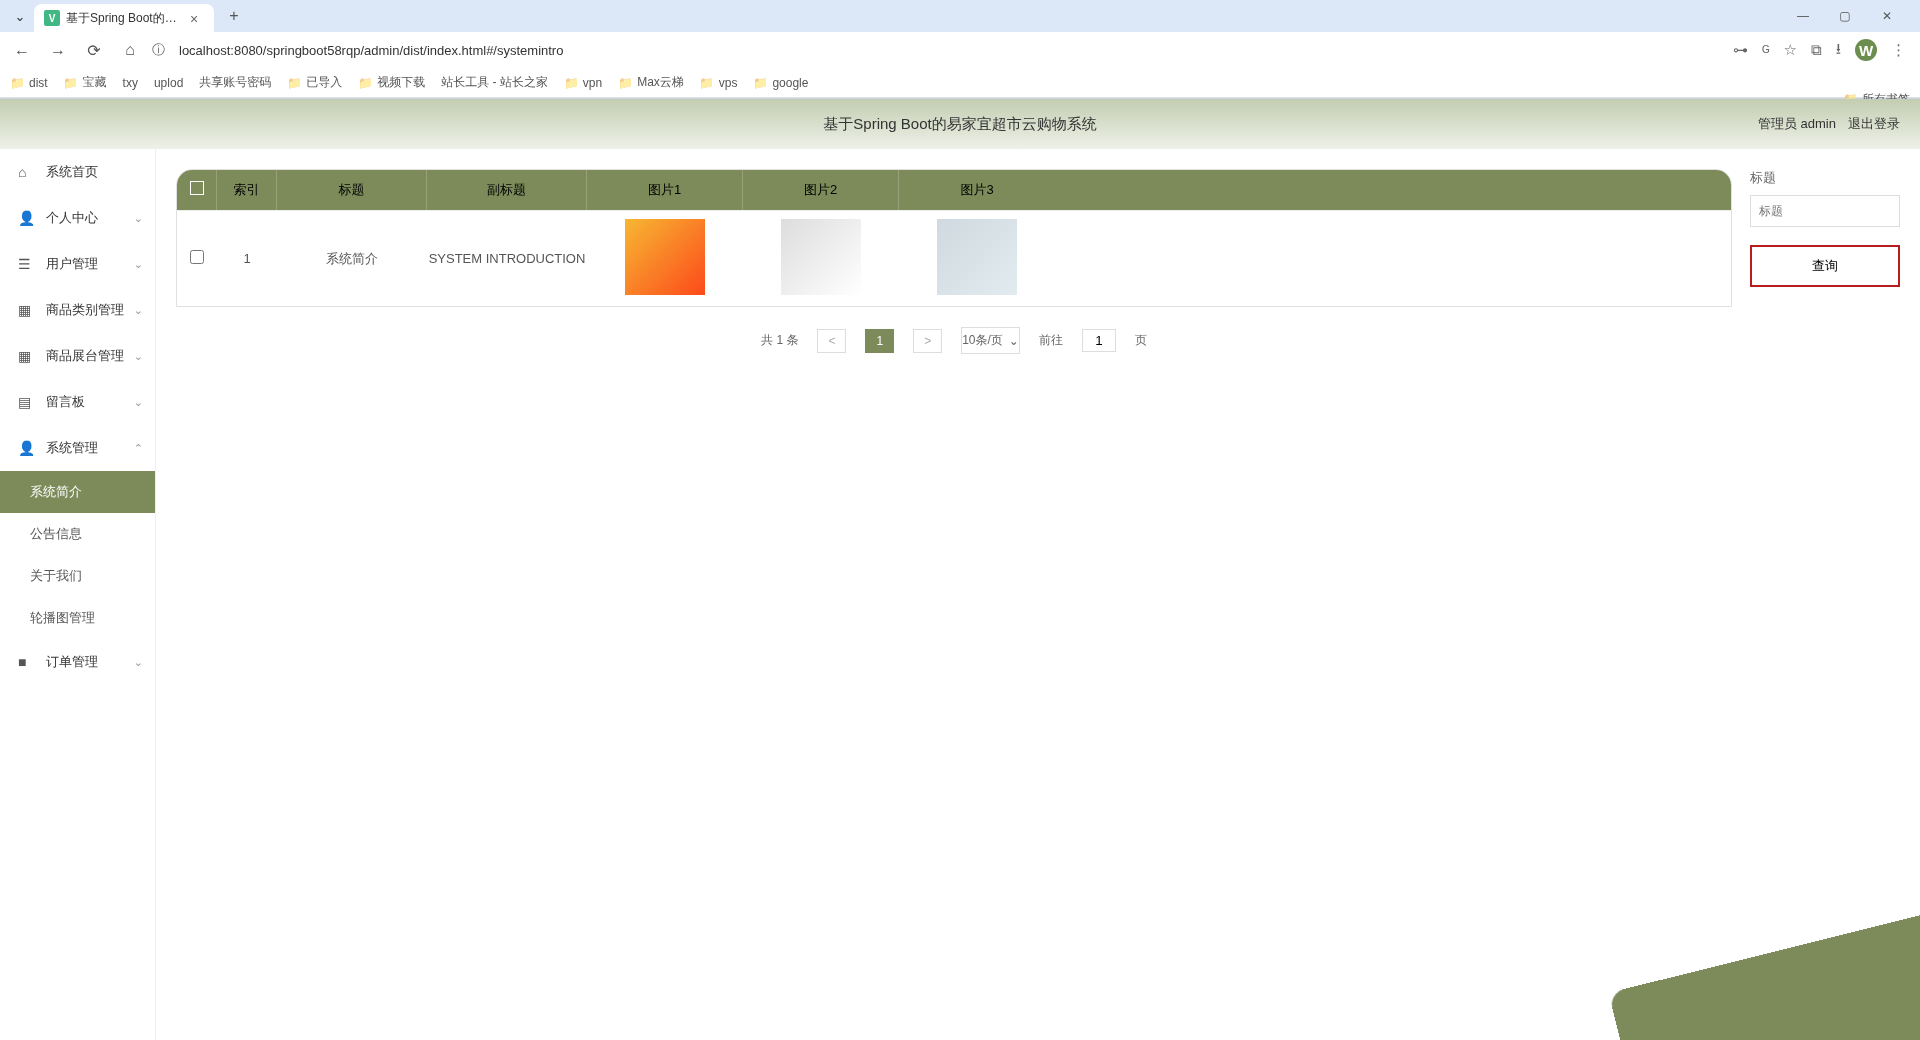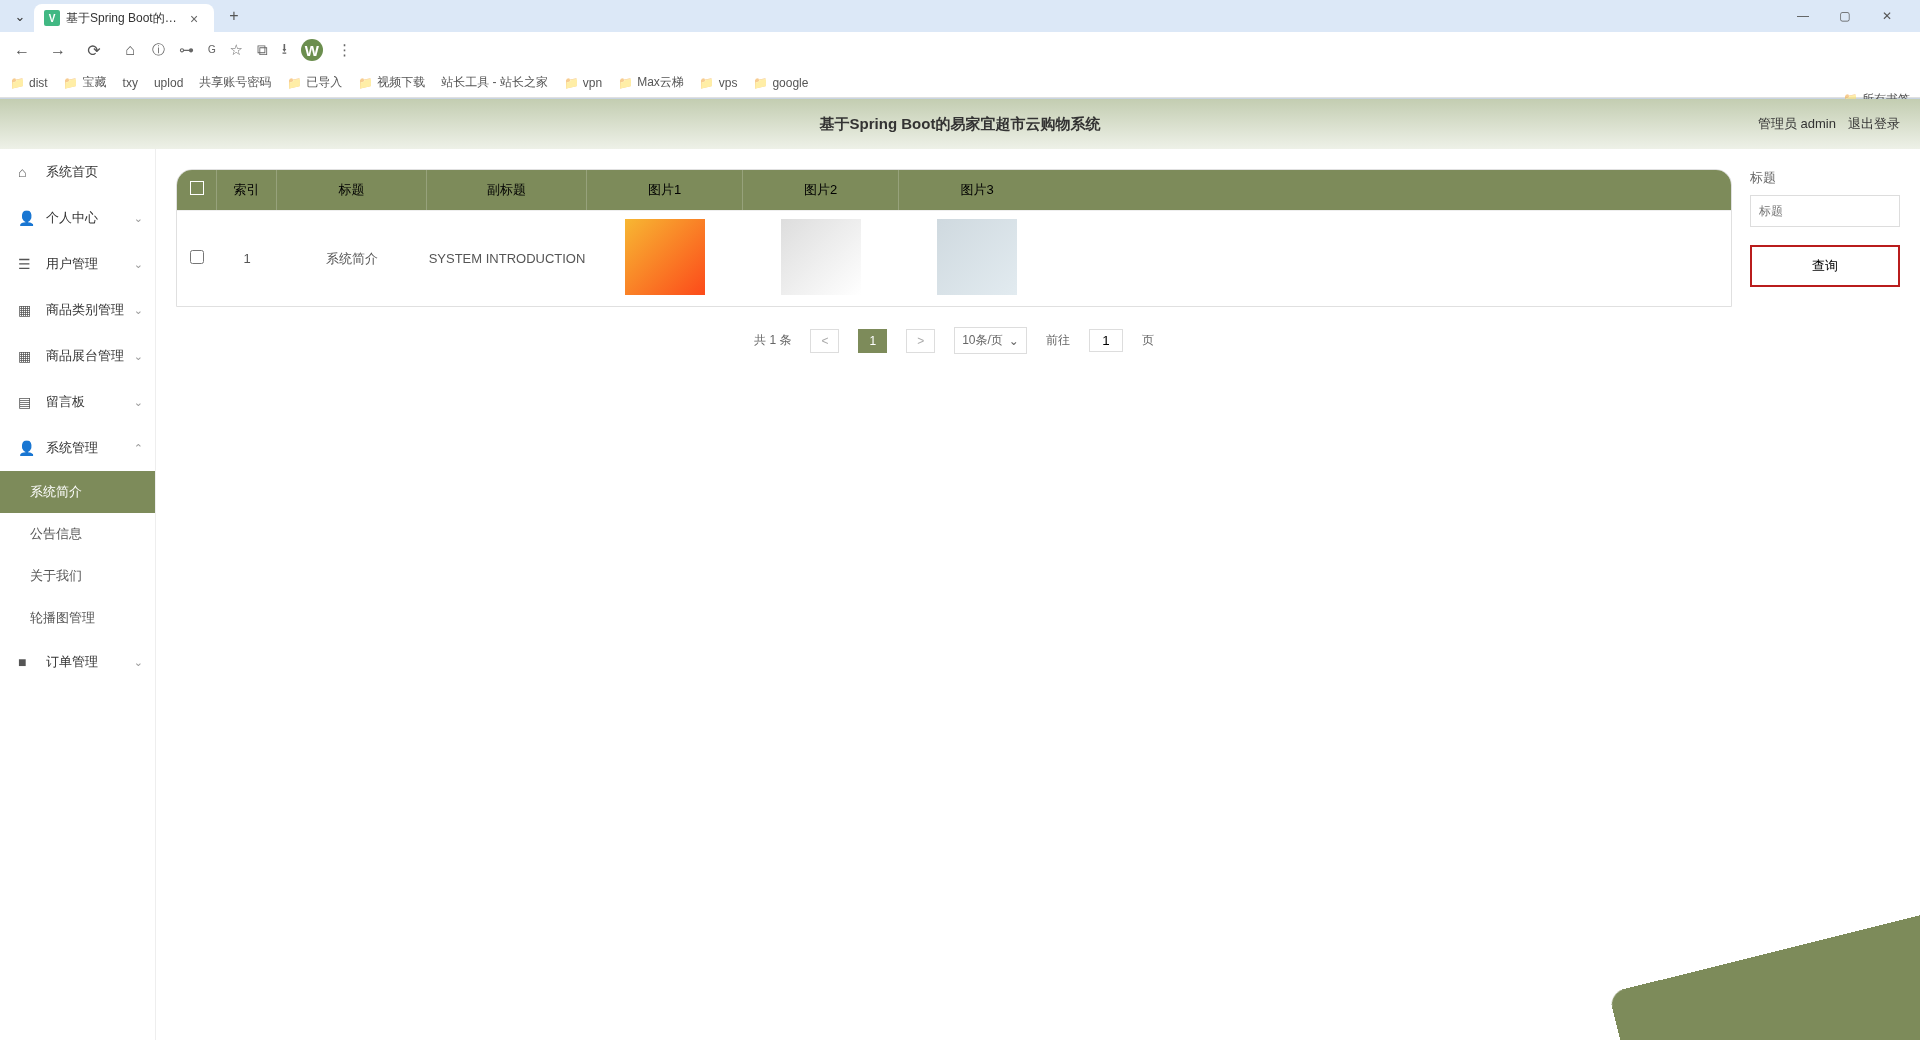--- a/index.html
+++ b/index.html
@@ -27,21 +27,21 @@
 
 .bookmark-bar { display: flex; align-items: center; height: 30px; background: #fff; padding: 0 10px; gap: 16px; border-bottom: 1px solid #e0e0e0; }
 .bookmark { display: flex; align-items: center; gap: 4px; font-size: 12px; color: #555; cursor: pointer; }
 .bm-folder::before { content: "📁"; font-size: 12px; opacity: 0.6; }
 .bm-all { margin-left: auto; margin-top: 33px; }
 
 
 .app-header { display: flex; align-items: center; justify-content: center; height: 50px; background: linear-gradient(to right, #7d8b5a, #9aab7e); color: #fff; position: relative; }
 .app-title { font-size: 15px; font-weight: bold; color: #3e4a2f; background: #fff; padding: 0; text-shadow: none; }
 .app-header { background: linear-gradient(to bottom, #c3cdb1, #eef1e8); color: #333; }
-.app-header .app-title { background: transparent; color: #333; font-weight: bold; }
+.app-header .app-title { background: transparent; color: #333; font-weight: normal; }
 .user-area { position: absolute; right: 20px; display: flex; gap: 12px; align-items: center; font-size: 13px; }
 .user-area span { cursor: pointer; }
 
 
 .app-body { display: flex; height: calc(100vh - 148px); }
 .sidebar { width: 156px; background: #fff; border-right: 1px solid #eee; overflow-y: auto; }
 .side-item { display: flex; align-items: center; padding: 14px 18px; font-size: 13px; color: #333; cursor: pointer; position: relative; }
 .side-icon { width: 18px; margin-right: 10px; font-size: 14px; color: #555; }
 .side-chevron { position: absolute; right: 12px; color: #999; font-size: 11px; }
 .side-sub { padding: 12px 18px 12px 30px; font-size: 13px; color: #555; cursor: pointer; }
@@ -70,21 +70,21 @@
 .td-check { width: 40px; }
 .td-check input { width: 14px; height: 14px; }
 .img-thumb { width: 80px; height: 76px; object-fit: cover; background: linear-gradient(135deg, #f7b733, #fc4a1a); display: inline-block; }
 .img-thumb.two { background: linear-gradient(135deg, #ddd, #fff); }
 .img-thumb.three { background: linear-gradient(135deg, #cfd9df, #e2ebf0); }
 .act-btn { display: inline-block; border: 1px solid #ccc; padding: 5px 18px; font-size: 12px; color: #555; margin: 0 4px; cursor: pointer; background: #fff; }
 
 .pagination { display: flex; align-items: center; justify-content: center; gap: 19px; margin-top: 20px; font-size: 12px; color: #666; }
 .pg-btn { border: 1px solid #ddd; padding: 4px 10px; cursor: pointer; color: #aaa; }
 .pg-btn.active { background: #7d8b5a; color: #fff; border-color: #7d8b5a; }
-.pg-select { border: 1px solid #ddd; padding: 4px 7px; display: flex; align-items: center; gap: 6px; }
+.pg-select { border: 1px solid #ddd; padding: 4px 0; display: flex; align-items: center; gap: 6px; }
 .pg-input { width: 34px; border: 1px solid #ddd; padding: 3px; text-align: center; }
 
 .side-panel { width: 150px; }
 .sp-label { font-size: 13px; color: #666; margin-bottom: 8px; }
 .sp-input { width: 100%; border: 1px solid #ddd; padding: 8px; font-size: 12px; margin-bottom: 18px; }
 .sp-btn { width: 100%; border: 2px solid #b91c1c; padding: 10px; background: #fff; font-size: 13px; cursor: pointer; }
 .big-watermark { text-align: center; color: #e74c3c; font-size: 30px; font-weight: bold; margin-top: 20px; letter-spacing: 2px; }
 .decor-shape { position: fixed; right: -120px; bottom: -210px; width: 400px; height: 310px; background: #7d8b5a; transform: rotate(-14deg); border-radius: 16px; }
 </style>
 </head>
@@ -104,20 +104,21 @@
       <div class="win-btn">▢</div>
       <div class="win-btn">✕</div>
     </div>
   </div>
   <div class="addr-bar">
     <span class="nav-btn">←</span>
     <span class="nav-btn">→</span>
     <span class="nav-btn">⟳</span>
     <span class="nav-btn">⌂</span>
     <span class="addr-lock">ⓘ</span>
+    <span class="addr-url">localhost:8080/springboot58rqp/admin/dist/index.html#/systemintro</span>
     <div class="addr-icons">
       <span>⊶</span>
       <span>ᴳ</span>
       <span>☆</span>
       <span>⧉</span>
       <span>⭳</span>
       <span class="profile-badge">W</span>
       <span>⋮</span>
     </div>
   </div>

